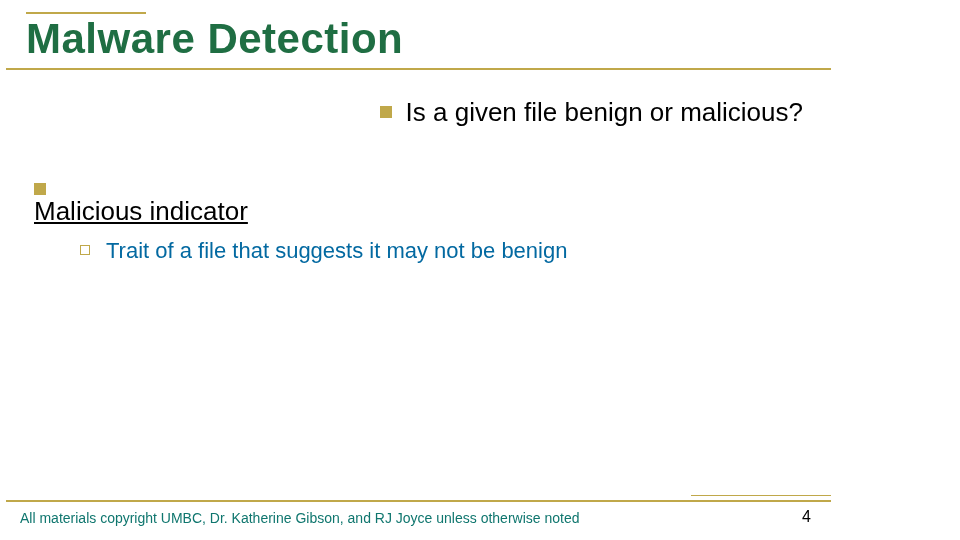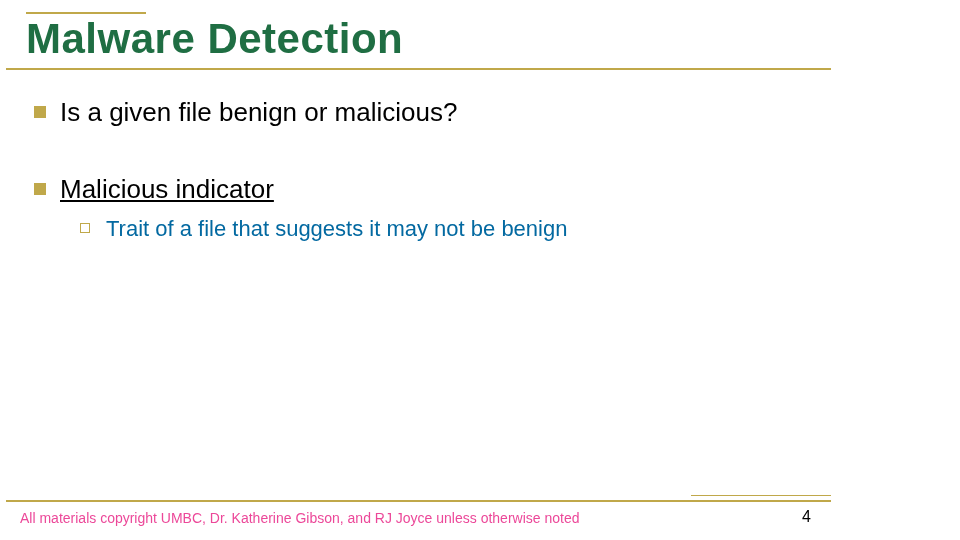--- a/index.html
+++ b/index.html
@@ -34,23 +34,25 @@
     letter-spacing: 0.5px;
     line-height: 1.1;
   }
   .content {
     padding: 26px 34px 0 34px;
   }
   .bullet-row {
     display: flex;
     align-items: flex-start;
     margin-bottom: 44px;
+    justify-content: flex-end;
   }
   .bullet-row.under {
     margin-bottom: 10px;
+    flex-direction: column;
   }
   .sq-bullet {
     width: 12px;
     height: 12px;
     background: #c0a84a;
     margin-top: 10px;
     flex: 0 0 auto;
     margin-right: 14px;
   }
   .bullet-text {
@@ -99,21 +101,21 @@
   }
   .thinrule {
     height: 1px;
     background: #c0a84a;
     width: 140px;
     margin-left: auto;
     margin-bottom: 2px;
   }
   .copyright {
     font-size: 14px;
-    color: #ec4899;
+    color: #0f766e;
     padding-left: 14px;
   }
   .pagenum {
     font-size: 16px;
     color: #000;
     padding-right: 20px;
     font-weight: normal;
   }
 </style>
 </head>

